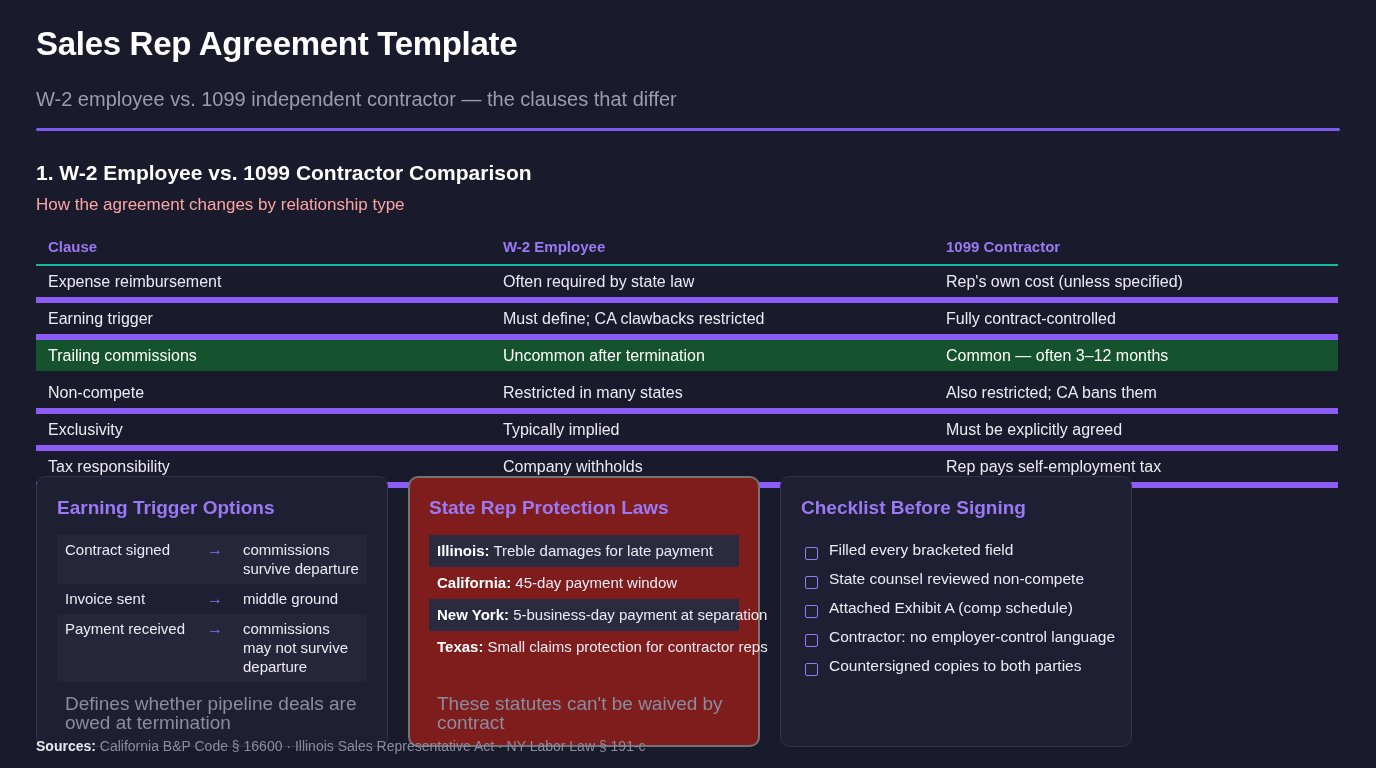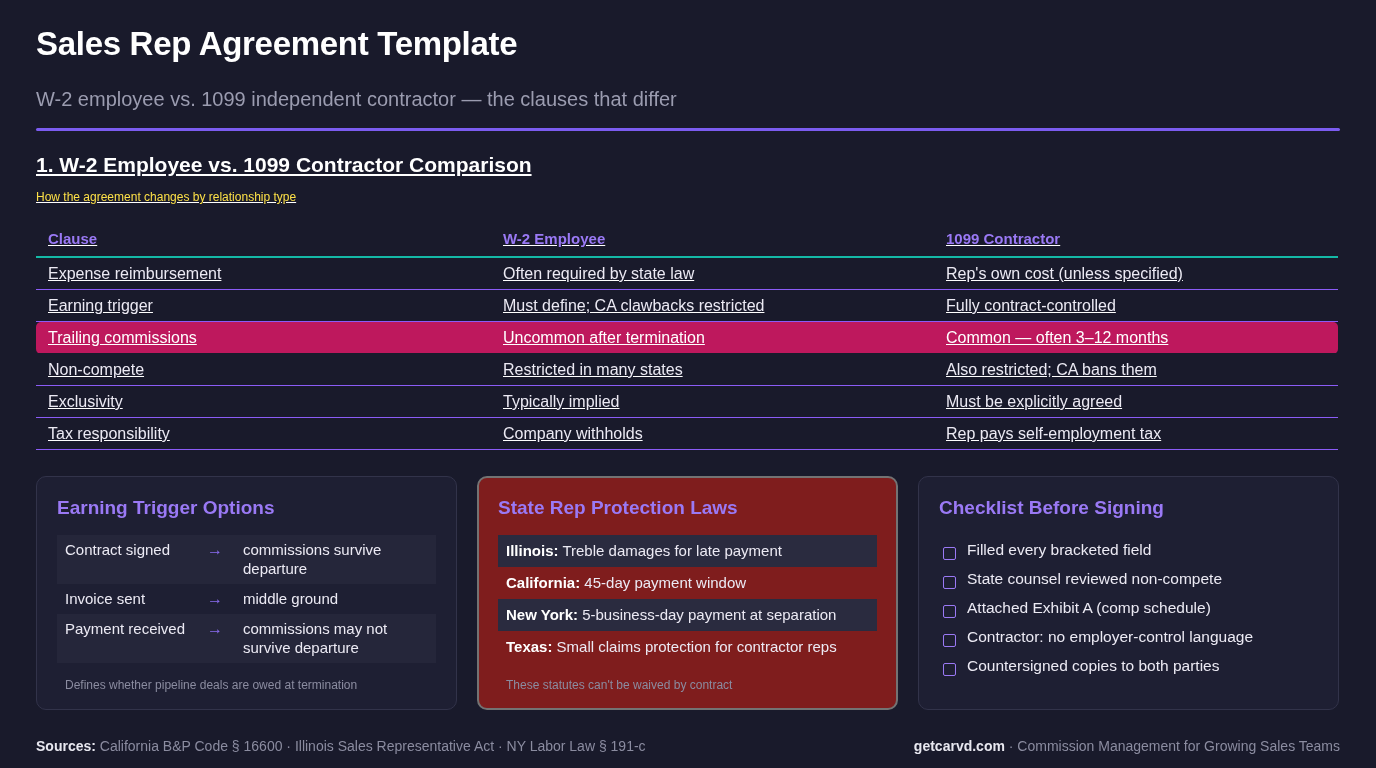--- a/index.html
+++ b/index.html
@@ -46,32 +46,32 @@
 
   .accent-rule {
     margin-top: 14px;
     height: 3px;
     border-radius: 2px;
     background: #7b5cf0;
     width: 100%;
   }
 
   
-  .section { margin-top: 20px; text-decoration: underline; }
+  .section { margin-top: 28px; }
 
   .section-title {
     font-size: 21px;
     font-weight: bold;
     color: #ffffff;
     line-height: 28px;
   }
 
   .section-sub {
-    font-size: 12px;
-    color: #fde047;
+    font-size: 17px;
+    color: #fca5a5;
     line-height: 26px;
     margin-top: 5px;
   }
 
   
   .table {
     margin-top: 20px;
     width: 1302px;
     border-collapse: collapse;
     table-layout: fixed;
@@ -87,46 +87,46 @@
     font-weight: bold;
     color: #9a79f5;
     padding: 0 0 9px 12px;
     border-bottom: 2px solid #14b8a6;
   }
 
   .table tbody td {
     font-size: 16px;
     color: #eceaf4;
     padding: 6px 0 6px 12px;
-    border-bottom: 1px solid #8b5cf6;
+    border-bottom: 6px solid #8b5cf6;
     line-height: 19px;
     white-space: nowrap;
     overflow: hidden;
   }
 
   .table tbody tr.highlight td {
-    background: #be185d;
+    background: #14532d;
     color: #ffffff;
   }
   .table tbody tr.highlight td:first-child { border-radius: 5px 0 0 5px; }
   .table tbody tr.highlight td:last-child  { border-radius: 0 5px 5px 0; }
   .table tbody tr.highlight td { border-bottom-color: transparent; }
 
   
   .cards {
     position: absolute;
     left: 36px;
     top: 476px;
     display: flex;
     gap: 20px;
     width: 1304px;
   }
 
   .card {
-    width: 421px;
+    width: 352px;
     min-height: 234px;
     background: #1e1f33;
     border: 1px solid #32334a;
     border-radius: 10px;
     padding: 18px 20px 14px 20px;
     display: flex;
     flex-direction: column;
   }
 
   .card.accent {
@@ -153,21 +153,21 @@
     color: #eceaf4;
   }
   .trigger-row.stripe { background: #25263a; }
   .trigger-row .tl { width: 142px; flex: 0 0 142px; }
   .trigger-row .arrow { width: 36px; flex: 0 0 36px; color: #8b6cf2; font-size: 16px; }
   .trigger-row .tr { flex: 1; }
 
   .card-note {
     margin-top: auto;
     padding: 12px 8px 0 8px;
-    font-size: 12px;
+    font-size: 19px;
     color: #8b8ca0;
     line-height: 19px;
   }
 
   
   .law-row {
     padding: 6px 8px 6px 8px;
     font-size: 15px;
     line-height: 20px;
     color: #eceaf4;
@@ -346,19 +346,15 @@
       </div>
     </div>
 
   </div>
 
   <div class="footer">
     <div>
       <b>Sources:</b>
       <span>California B&amp;P Code § 16600 · Illinois Sales Representative Act · NY Labor Law § 191-c</span>
     </div>
-    <div>
-      <span class="brand">getcarvd.com</span>
-      <span>· Commission Management for Growing Sales Teams</span>
-    </div>
   </div>
 
 </div>
 
 </body></html>

